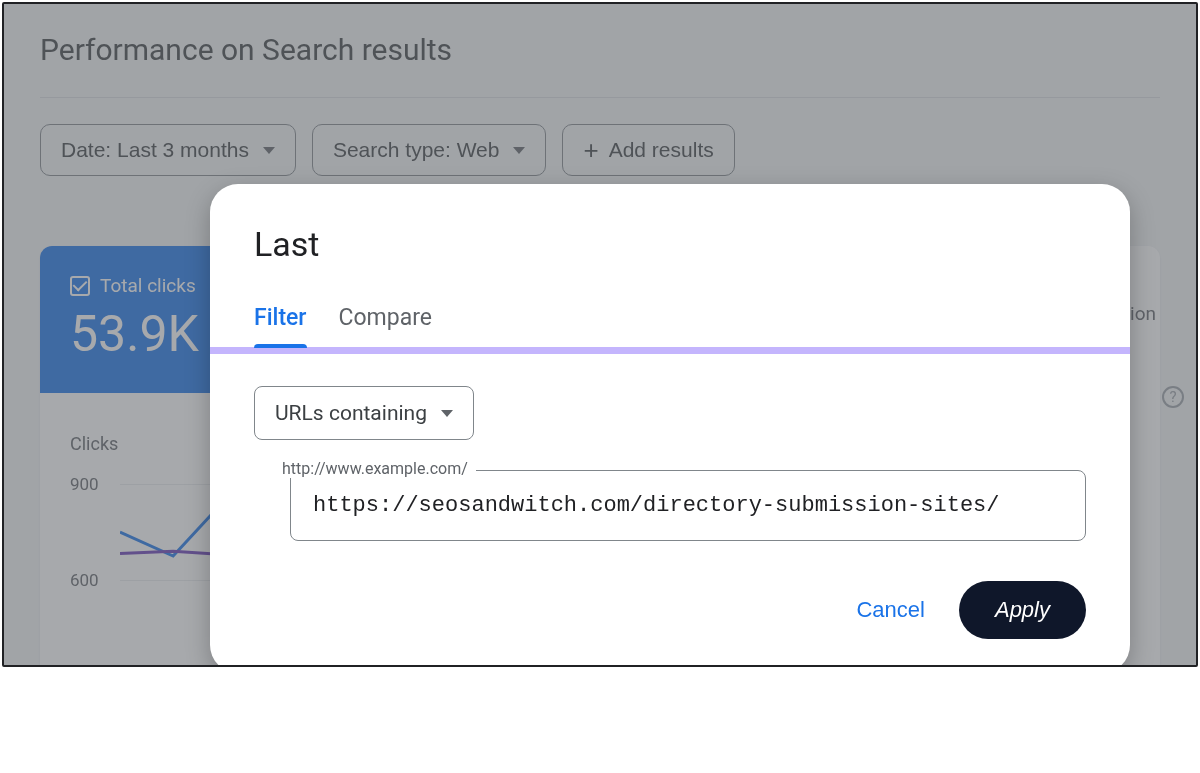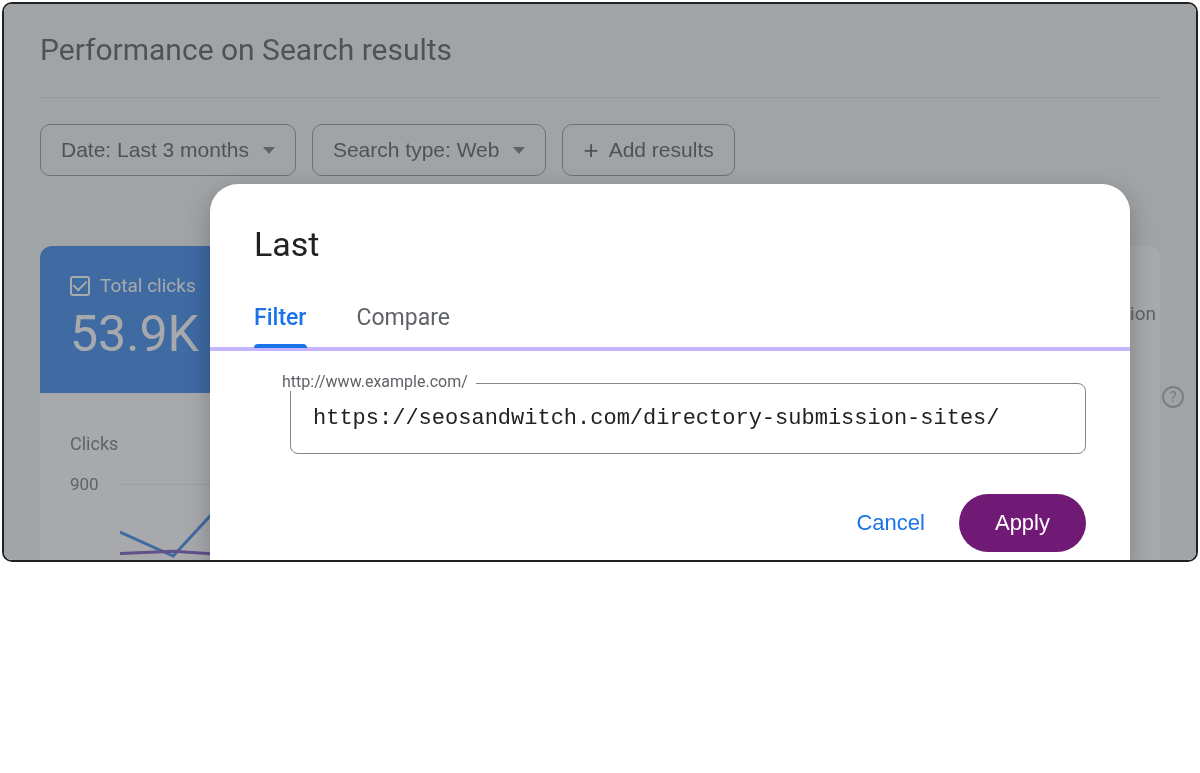--- a/index.html
+++ b/index.html
@@ -6,23 +6,23 @@
     body {
       font-family: 'Google Sans', Roboto, Arial, sans-serif;
       background: #fff;
       width: 1200px;
       height: 773px;
       overflow: hidden;
       position: relative;
     }
     .outer-frame {
       border: 2px solid #202124;
-      border-radius: 10px;
+      border-radius: 2px;
       width: 1196px;
-      height: 560px;
+      height: 665px;
       margin: 2px;
       position: relative;
       overflow: hidden;
     }
     .bg-page {
       background: #f1f3f4;
       width: 100%;
       height: 100%;
       padding: 28px 36px;
       position: relative;
@@ -168,22 +168,22 @@
       box-shadow: 0 8px 24px rgba(0,0,0,0.25);
     }
     .dialog-title {
       font-size: 34px;
       color: #202124;
       font-weight: 400;
       margin-bottom: 40px;
     }
     .tabs {
       display: flex;
-      gap: 50px;
-      border-bottom: 4px solid #c4b5fd;
+      gap: 32px;
+      border-bottom: 7px solid #c4b5fd;
       margin: 0 -44px 32px -44px;
       padding: 0 44px;
     }
     .tab {
       font-size: 23px;
       padding-bottom: 16px;
       color: #5f6368;
       cursor: pointer;
       position: relative;
     }
@@ -250,28 +250,29 @@
     .btn-text {
       background: none;
       border: none;
       color: #1a73e8;
       font-size: 22px;
       font-weight: 500;
       cursor: pointer;
       padding: 10px 14px;
     }
     .btn-primary {
-      background: #701a75;
+      background: #0f172a;
       border: none;
       color: #fff;
       font-size: 22px;
       font-weight: 500;
       padding: 16px 36px;
       border-radius: 999px;
       cursor: pointer;
+      font-style: italic;
     }
     .position-text{
       position:absolute;
       right: 40px;
       top: 298px;
       font-size:19px;
       color:#5f6368;
     }
   </style>
 </head>
@@ -332,20 +333,24 @@
   <div class="modal-overlay"></div>
 
   <div class="dialog">
     <div class="dialog-title">Last</div>
 
     <div class="tabs">
       <div class="tab active">Filter</div>
       <div class="tab">Compare</div>
     </div>
 
+    <div class="select-box">
+      <span>URLs containing</span>
+      <span class="arrow-down"></span>
+    </div>
 
     <div class="textfield-wrap">
       <span class="textfield-label">http://www.example.com/</span>
       <input class="textfield" type="text" value="https://seosandwitch.com/directory-submission-sites/" style="">
     </div>
 
     <div class="dialog-actions">
       <button class="btn-text">Cancel</button>
       <button class="btn-primary">Apply</button>
     </div>

